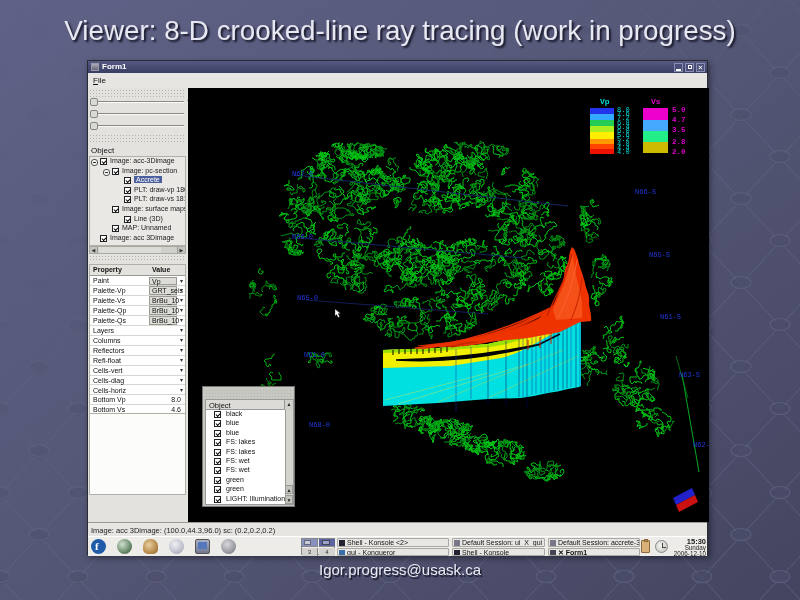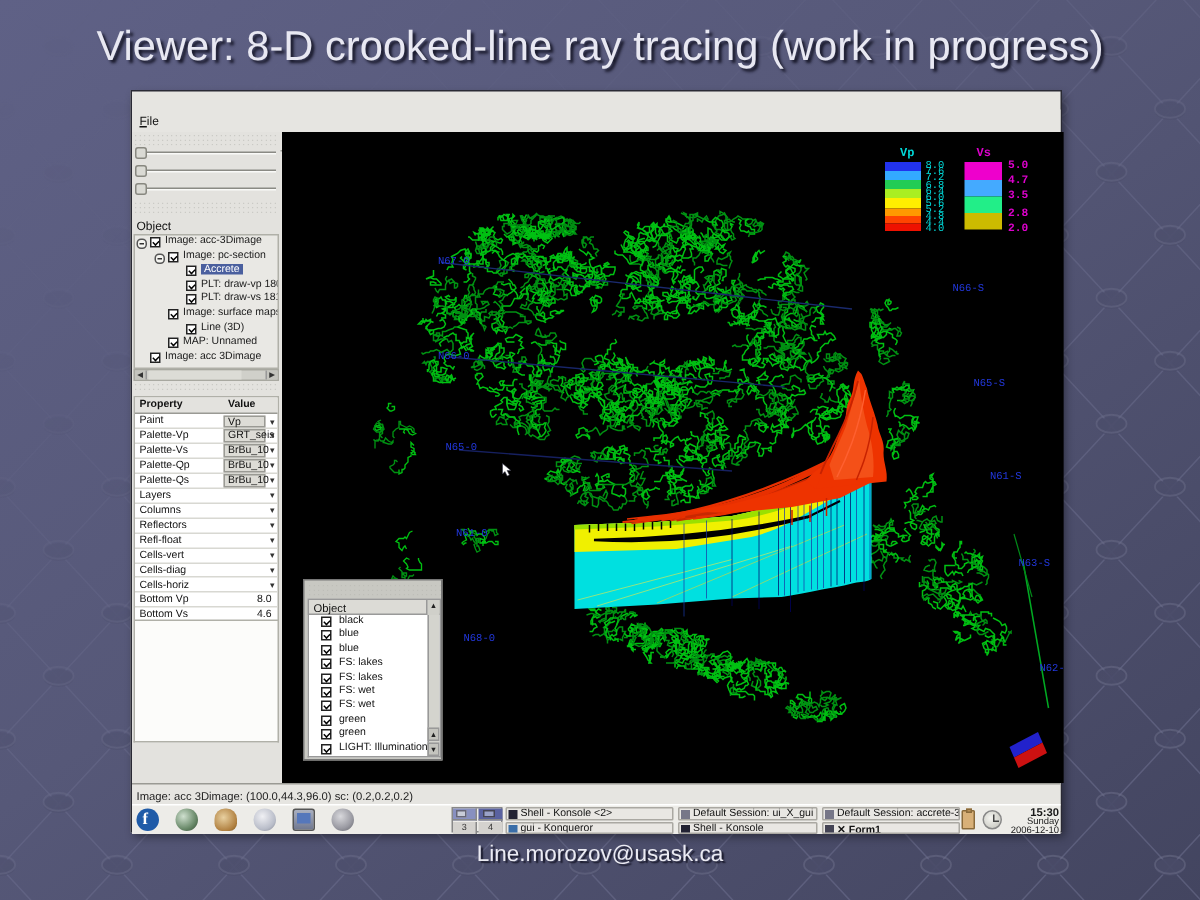--- a/index.html
+++ b/index.html
@@ -1272,20 +1272,31 @@
 <ellipse cx="819" cy="704" rx="10" ry="6"></ellipse>
 <ellipse cx="897" cy="704" rx="10" ry="6"></ellipse>
 <ellipse cx="975" cy="704" rx="10" ry="6"></ellipse>
       </g>
 </g>
 </svg>
 
 <div id="slide-title">Viewer: 8-D crooked-line ray tracing (work in progress)</div>
 
 <div id="win">
+  <div id="titlebar">
+    <span style="position:absolute;left:3px;top:2px;width:8px;height:8px;background:linear-gradient(#aab,#667);border:1px solid #99a"></span>
+    <span class="t">Form1</span>
+    <span class="wbtn" style="right:24px">
+        <span style="position:absolute;left:1px;bottom:0px;width:5px;height:1.5px;background:#fff"></span>
+      </span>
+    <span class="wbtn" style="right:13px">
+        <span style="position:absolute;left:1.5px;top:1.5px;width:4px;height:4px;border:1px solid #fff"></span>
+      </span>
+    <span class="wbtn" style="right:2px">✕</span>
+  </div>
   <div id="menubar">
       <span style="position:absolute;left:5px;top:3px"><u>F</u>ile</span>
     </div>
 
   <div id="lpanel">
     <div class="dots" style="position:absolute;left:1px;top:1px;width:97px;height:8px"></div>
     <div class="slider" style="top:13px"></div>
       <div class="thumb" style="left:2px;top:10px"></div>
     <div class="slider" style="top:25px"></div>
       <div class="thumb" style="left:2px;top:22px"></div>
@@ -2322,12 +2333,12 @@
         <span style="position:absolute;left:6px;top:6px;width:4px;height:1px;background:#444"></span>
       </div>
 <div style="position:absolute;left:584px;top:0;width:34px;height:19px;font-family:'Liberation Sans',sans-serif;color:#1a1a1a;text-align:right">
   <div style="font-size:7.5px;font-weight:bold;line-height:7px;margin-top:1px">15:30</div>
   <div style="font-size:6.3px;line-height:6px">Sunday</div>
   <div style="font-size:6.3px;line-height:6px">2006-12-10</div>
 </div>
 </div>
 </div>
 
-<div id="email">Line.morozov@usask.ca</div>
+<div id="email">Igor.progress@usask.ca</div>
 </body></html>

